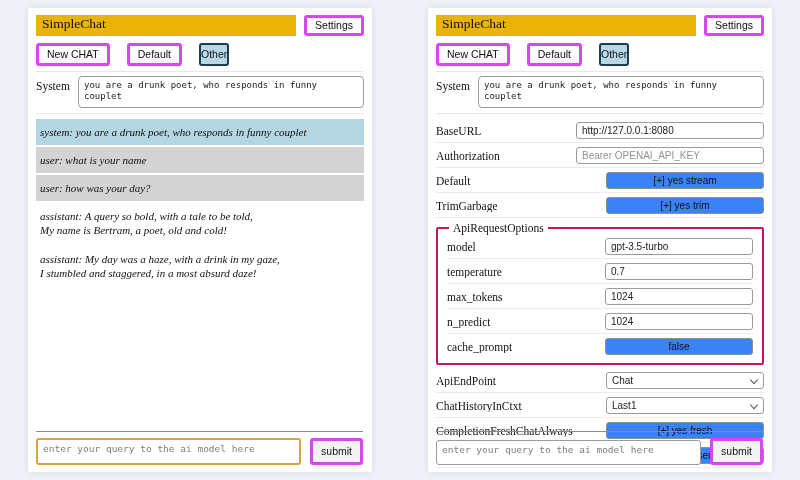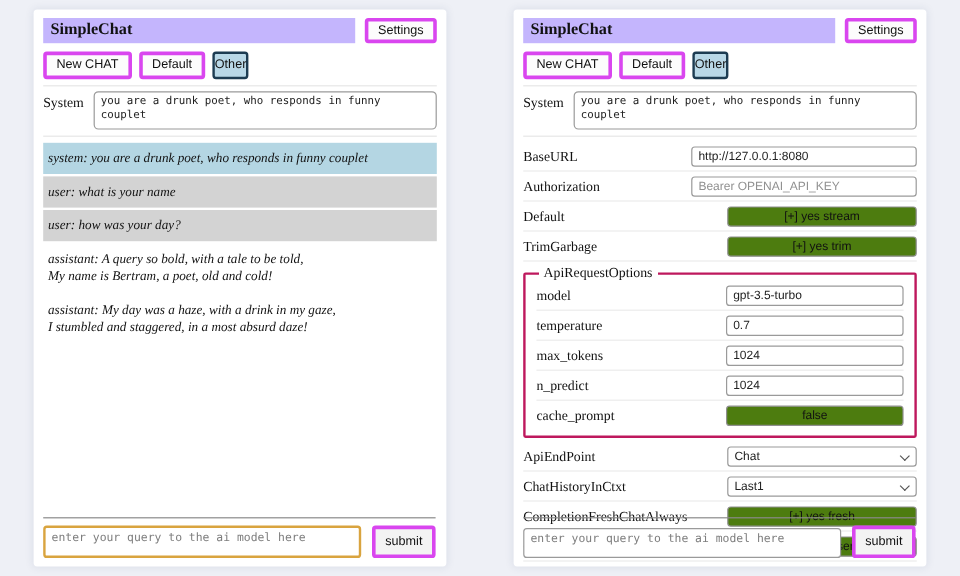--- a/index.html
+++ b/index.html
@@ -4,28 +4,28 @@
 <style>
   html,body{margin:0;padding:0;width:800px;height:480px;overflow:hidden;
     background:#eef0f6;font-family:"Liberation Serif",serif;}
   .panel{position:absolute;top:8px;width:344px;height:464px;background:#fff;
     border-radius:3px;box-shadow:0 0 7px rgba(40,60,100,.10);padding:6px 8px;box-sizing:border-box;}
   #left-panel{left:28px;}
   #right-panel{left:428px;}
 
   
   .titlerow{display:flex;align-items:stretch;margin-top:1px;}
-  .titlebar{flex:1;background:#c4b5fd;font-weight:bold;font-size:13.5px;
+  .titlebar{flex:1;background:#eab308;font-weight:normal;font-size:13.5px;
     line-height:17px;padding:0 6px;color:#111;}
   .btn{font-family:"Liberation Sans",sans-serif;font-size:10.5px;color:#111;
     background:#f3f3f3;border:3px solid #d946ef;border-radius:3px;padding:1px 8px;
     line-height:13px;cursor:pointer;}
   .btn.white{background:#fcfcfc;}
   .titlerow .btn{margin-left:8px;}
-  .sessrow{display:flex;gap:6px;margin:7px 0 0 0;}
+  .sessrow{display:flex;gap:17px;margin:7px 0 0 0;}
   .sessrow .btn{padding:2px 8px;}
   .btn.selected{background:#b9d8e7;border:2px solid #1d3c52;padding:1px 0;}
   .hdiv{border-top:1px solid #e6e6e6;margin:5px 0 4px 0;height:0;}
   .sysrow{display:flex;align-items:flex-start;margin:2px 0 0 0;}
   .syslabel{width:42px;font-size:11.5px;padding-top:4px;color:#111;}
   .systext{flex:1;height:24px;resize:none;border:1px solid #9a9a9a;border-radius:4px;
     padding:3px 5px;font-family:"DejaVu Sans Mono",monospace;font-size:9px;line-height:11px;
     color:#222;outline:none;}
 
   
@@ -36,21 +36,21 @@
   .msg.user{background:#d3d3d3;}
   .msg.assistant{background:#fff;line-height:13.5px;}
 
   
   .setlist{margin-top:3px;}
   .srow{display:flex;align-items:center;padding:4px 0 3px 0;border-bottom:1px solid #ececec;}
   .srow .slabel{flex:1;font-size:11.5px;color:#111;white-space:nowrap;overflow:hidden;min-width:0;}
   input.tin{width:188px;box-sizing:border-box;border:1px solid #9a9a9a;border-radius:3px;
     padding:2px 5px;font-family:"Liberation Sans",sans-serif;font-size:10px;color:#222;outline:none;}
   input.tin::placeholder{color:#909090;}
-  button.toggle{width:158px;box-sizing:border-box;background:#4d7c0f;border:1px solid #8f8f8f;
+  button.toggle{width:158px;box-sizing:border-box;background:#3b82f6;border:1px solid #8f8f8f;
     border-radius:3px;font-family:"Liberation Sans",sans-serif;font-size:10px;color:#111;
     padding:2px 0;cursor:pointer;}
   .fakeselect{width:158px;box-sizing:border-box;display:flex;align-items:center;
     border:1px solid #9a9a9a;border-radius:3px;background:#fff;padding:2px 6px 2px 5px;
     font-family:"Liberation Sans",sans-serif;font-size:10px;color:#222;cursor:pointer;}
   .fakeselect .seltext{flex:1;}
   .chev{width:5px;height:5px;border-right:1.4px solid #555;border-bottom:1.4px solid #555;
     transform:rotate(45deg);margin-top:-2px;}
 
   fieldset.aro{margin:4px 0 3px 0;border:2px solid #be185d;border-radius:2px;

